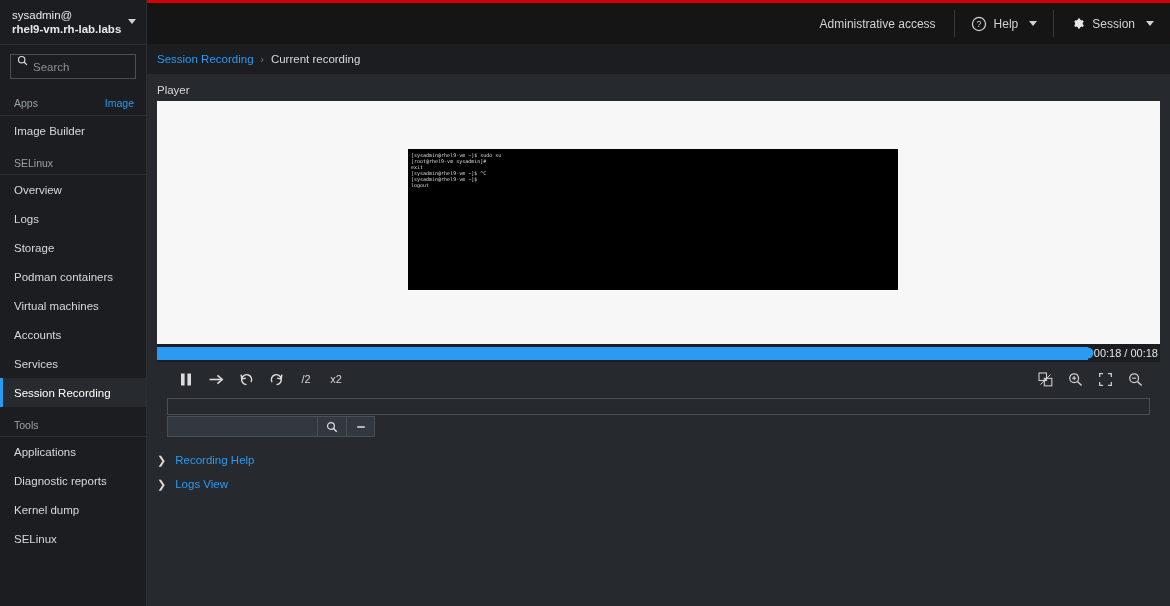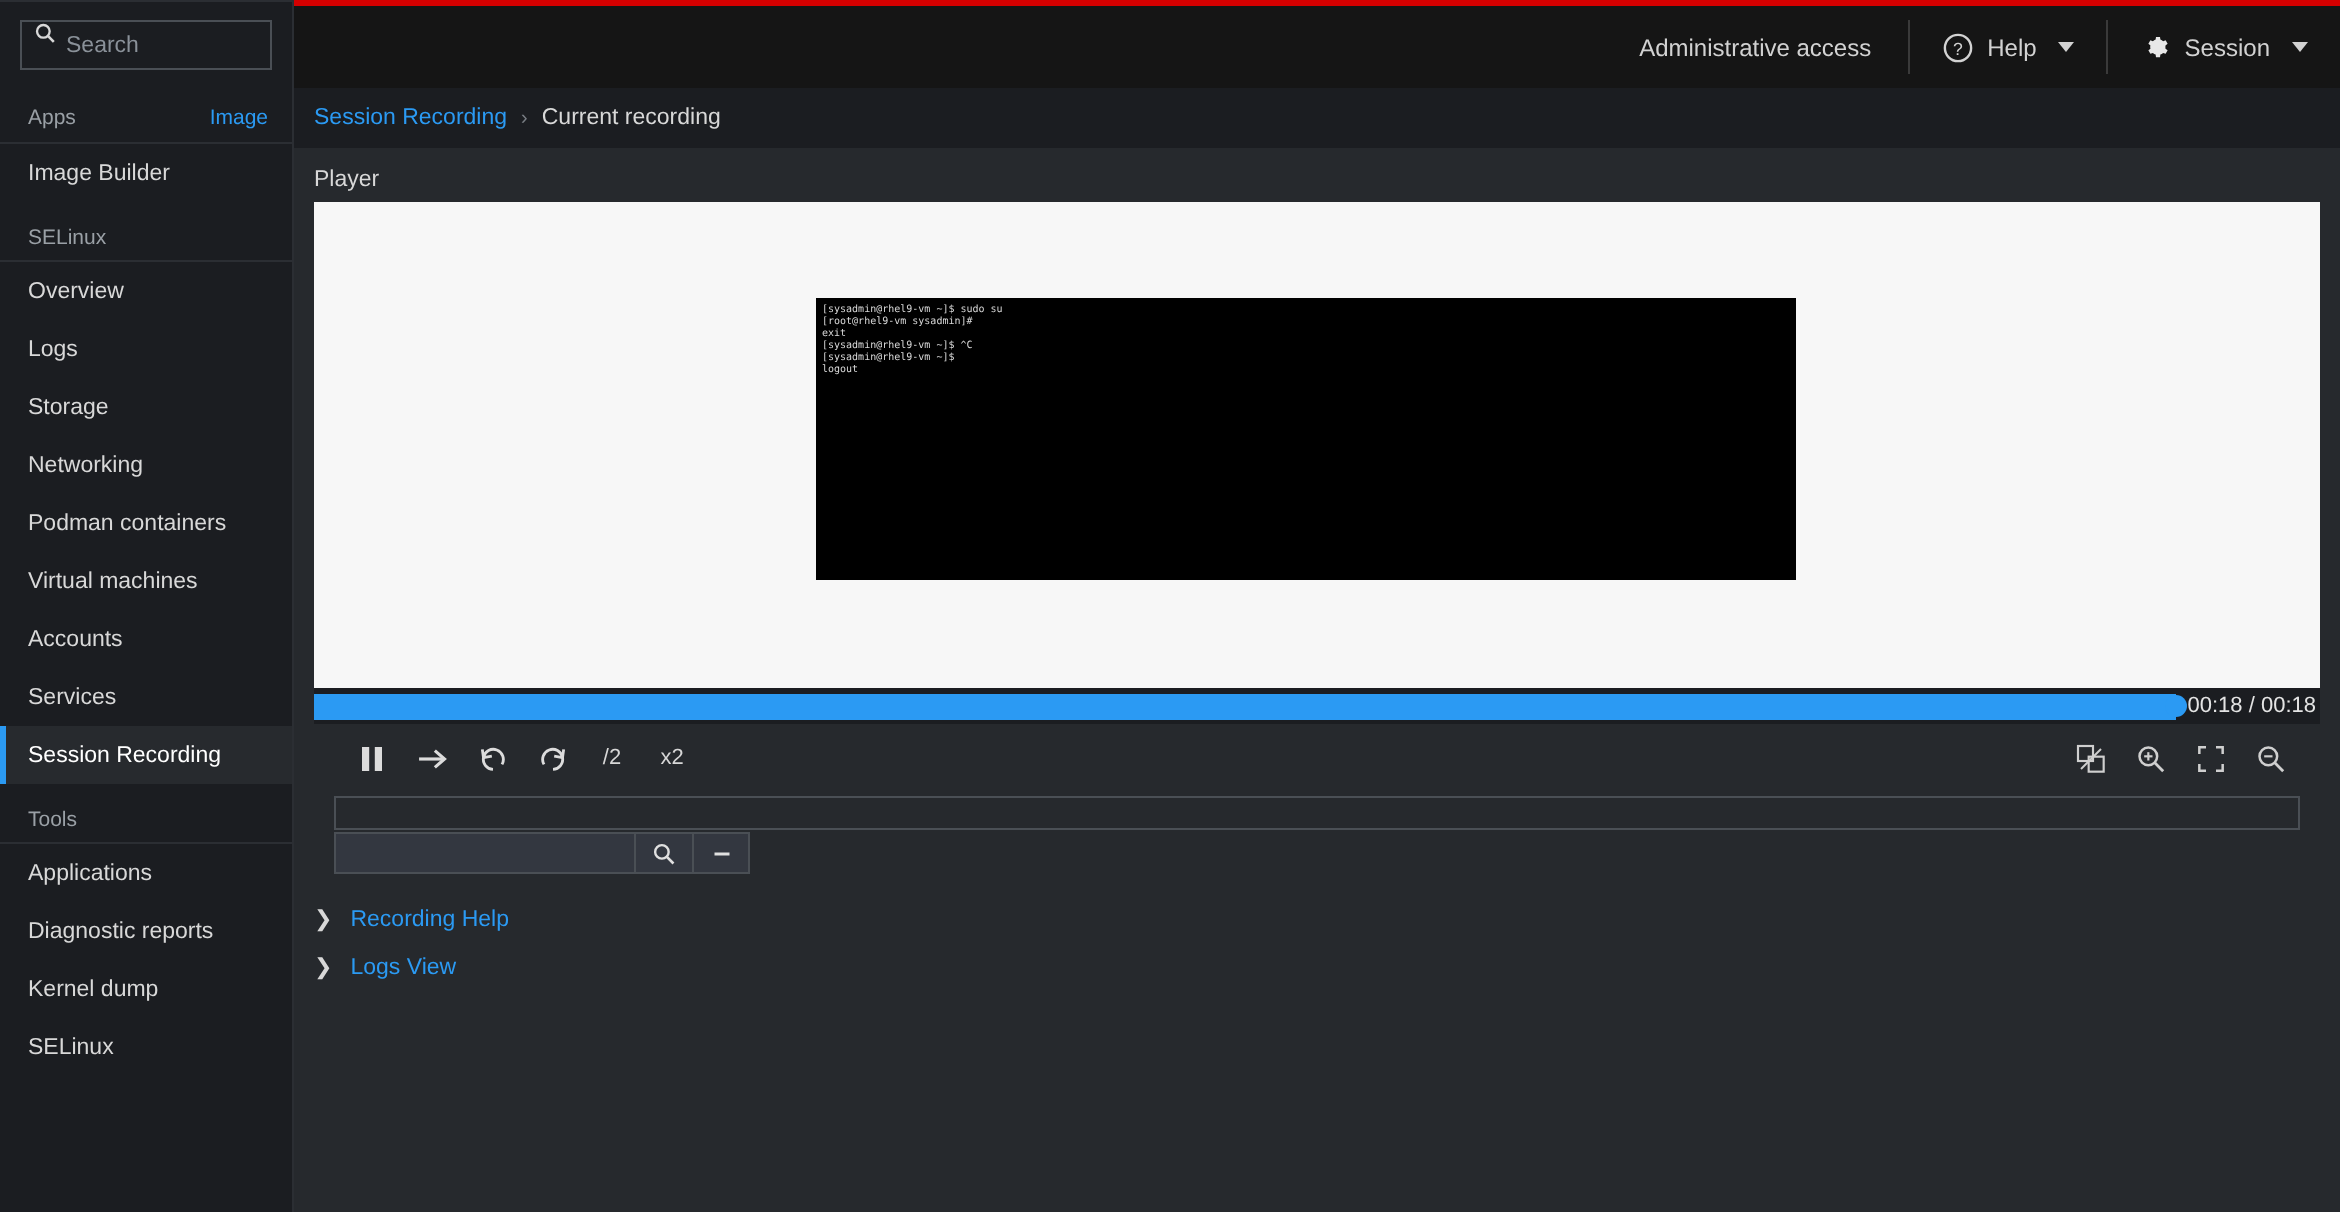--- a/index.html
+++ b/index.html
@@ -225,20 +225,27 @@
   .exp-label { font-size: 11.5px; color: #2b9af3; }
   .exp-wrap { margin-top: 11px; }
 </style>
 </head>
 <body>
 
 <div id="app">
 
   <div id="sidebar">
 
+    <div class="sb-account">
+      <div class="sb-acct-text">
+        <div class="sb-acct-line">sysadmin@</div>
+        <div class="sb-acct-line b">rhel9-vm.rh-lab.labs</div>
+      </div>
+      <div class="caret-down"></div>
+    </div>
     <div class="sb-sep"></div>
 
     <div class="sb-search-wrap">
       <div class="sb-search">
         <svg width="11" height="11" viewBox="0 0 16 16">
           <circle cx="6.8" cy="6.8" r="4.6" fill="none" stroke="#d8d8d8" stroke-width="1.7"></circle>
           <line x1="10.3" y1="10.3" x2="14.4" y2="14.4" stroke="#d8d8d8" stroke-width="1.9"></line>
         </svg>
         <input type="text" placeholder="Search" style="">
       </div>
@@ -256,23 +263,20 @@
     <div class="sb-cat">SELinux</div>
     <div class="sb-catline"></div>
     <div class="sb-item">
       <span>Overview</span>
     </div>
     <div class="sb-item">
       <span>Logs</span>
     </div>
     <div class="sb-item">
       <span>Storage</span>
-    </div>
-    <div class="sb-item">
-      <span>Networking</span>
     </div>
     <div class="sb-item">
       <span>Podman containers</span>
     </div>
     <div class="sb-item">
       <span>Virtual machines</span>
     </div>
     <div class="sb-item">
       <span>Accounts</span>
     </div>

